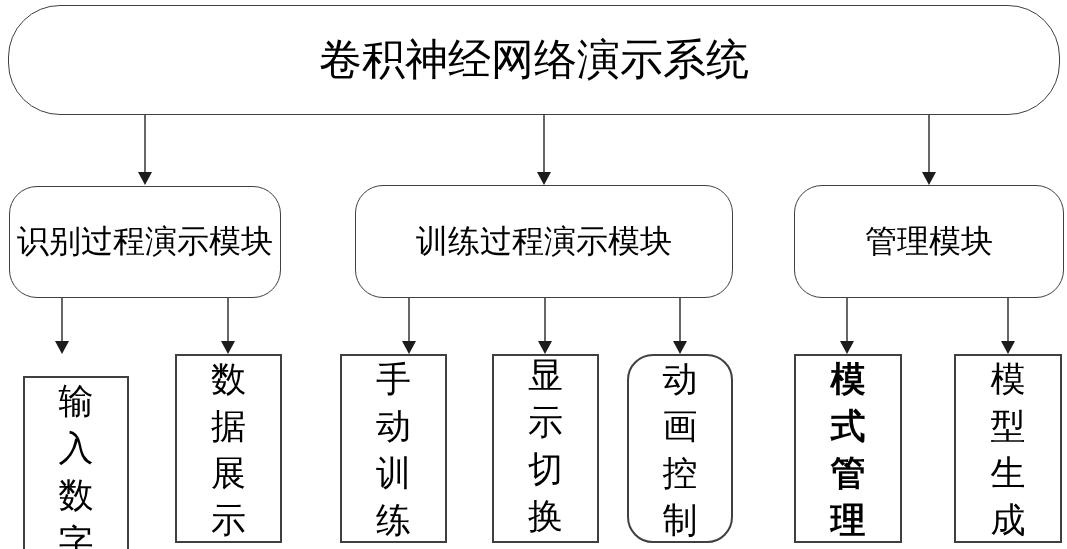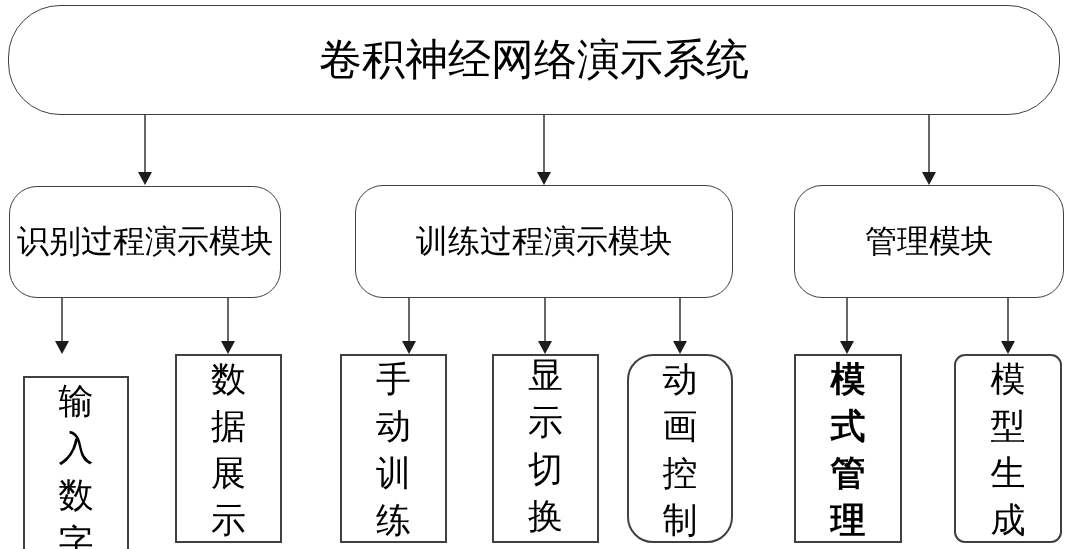--- a/index.html
+++ b/index.html
@@ -68,21 +68,21 @@
     line-height: 47px;
     word-break: break-all;
     text-align: center;
   }
   .leaf.n1 { left: 23px;   width: 106px; margin-top: 22px; }
   .leaf.n2 { left: 175px; width: 107px; }
   .leaf.n3 { left: 340px; width: 107px; }
   .leaf.n4 { left: 492px; width: 107px; font-family: Liberation Mono, monospace; }
   .leaf.n5 { left: 627px; width: 106px; border-radius: 26px; }
   .leaf.n6 { left: 794px; width: 108px; font-weight: bold; }
-  .leaf.n7 { left: 954px; width: 108px; border-radius: 11px; }
+  .leaf.n7 { left: 954px; width: 108px; }
 </style>
 </head>
 <body>
 
 <div class="canvas">
 
   <svg class="connectors" viewBox="0 0 1067 549" xmlns="http://www.w3.org/2000/svg">
 
     <line x1="145" y1="114" x2="145" y2="173"></line>
     <polygon points="138,172 152,172 145,185"></polygon>

